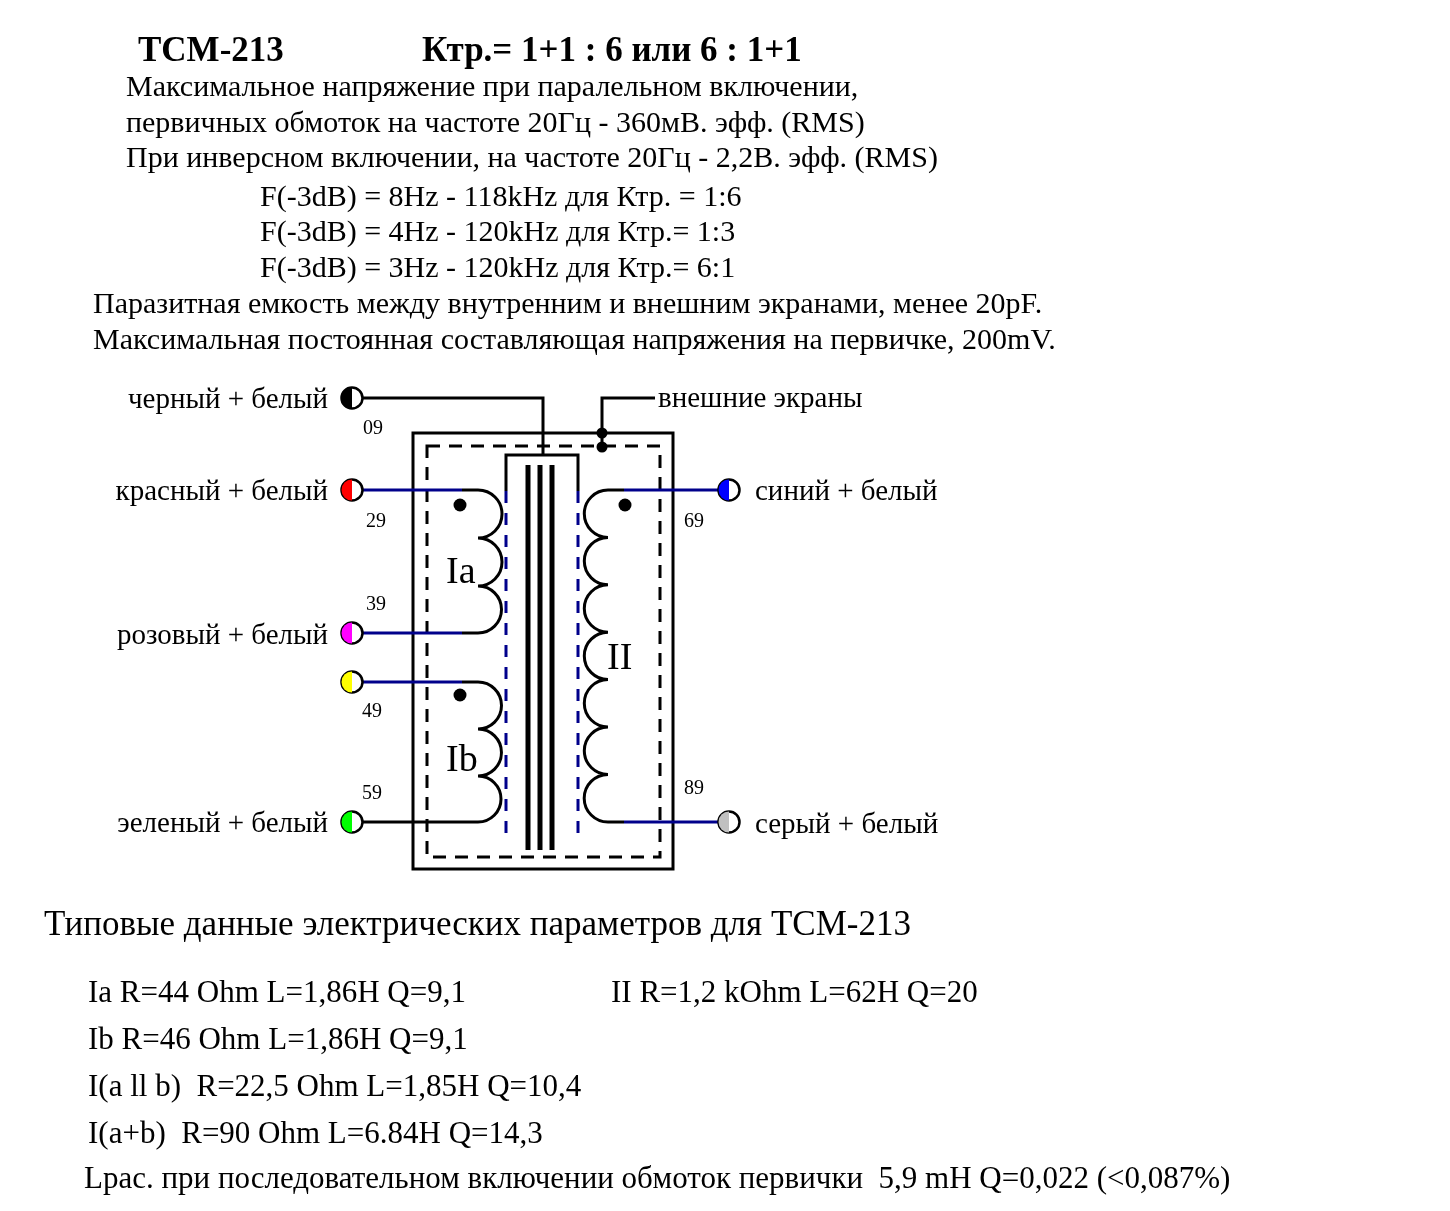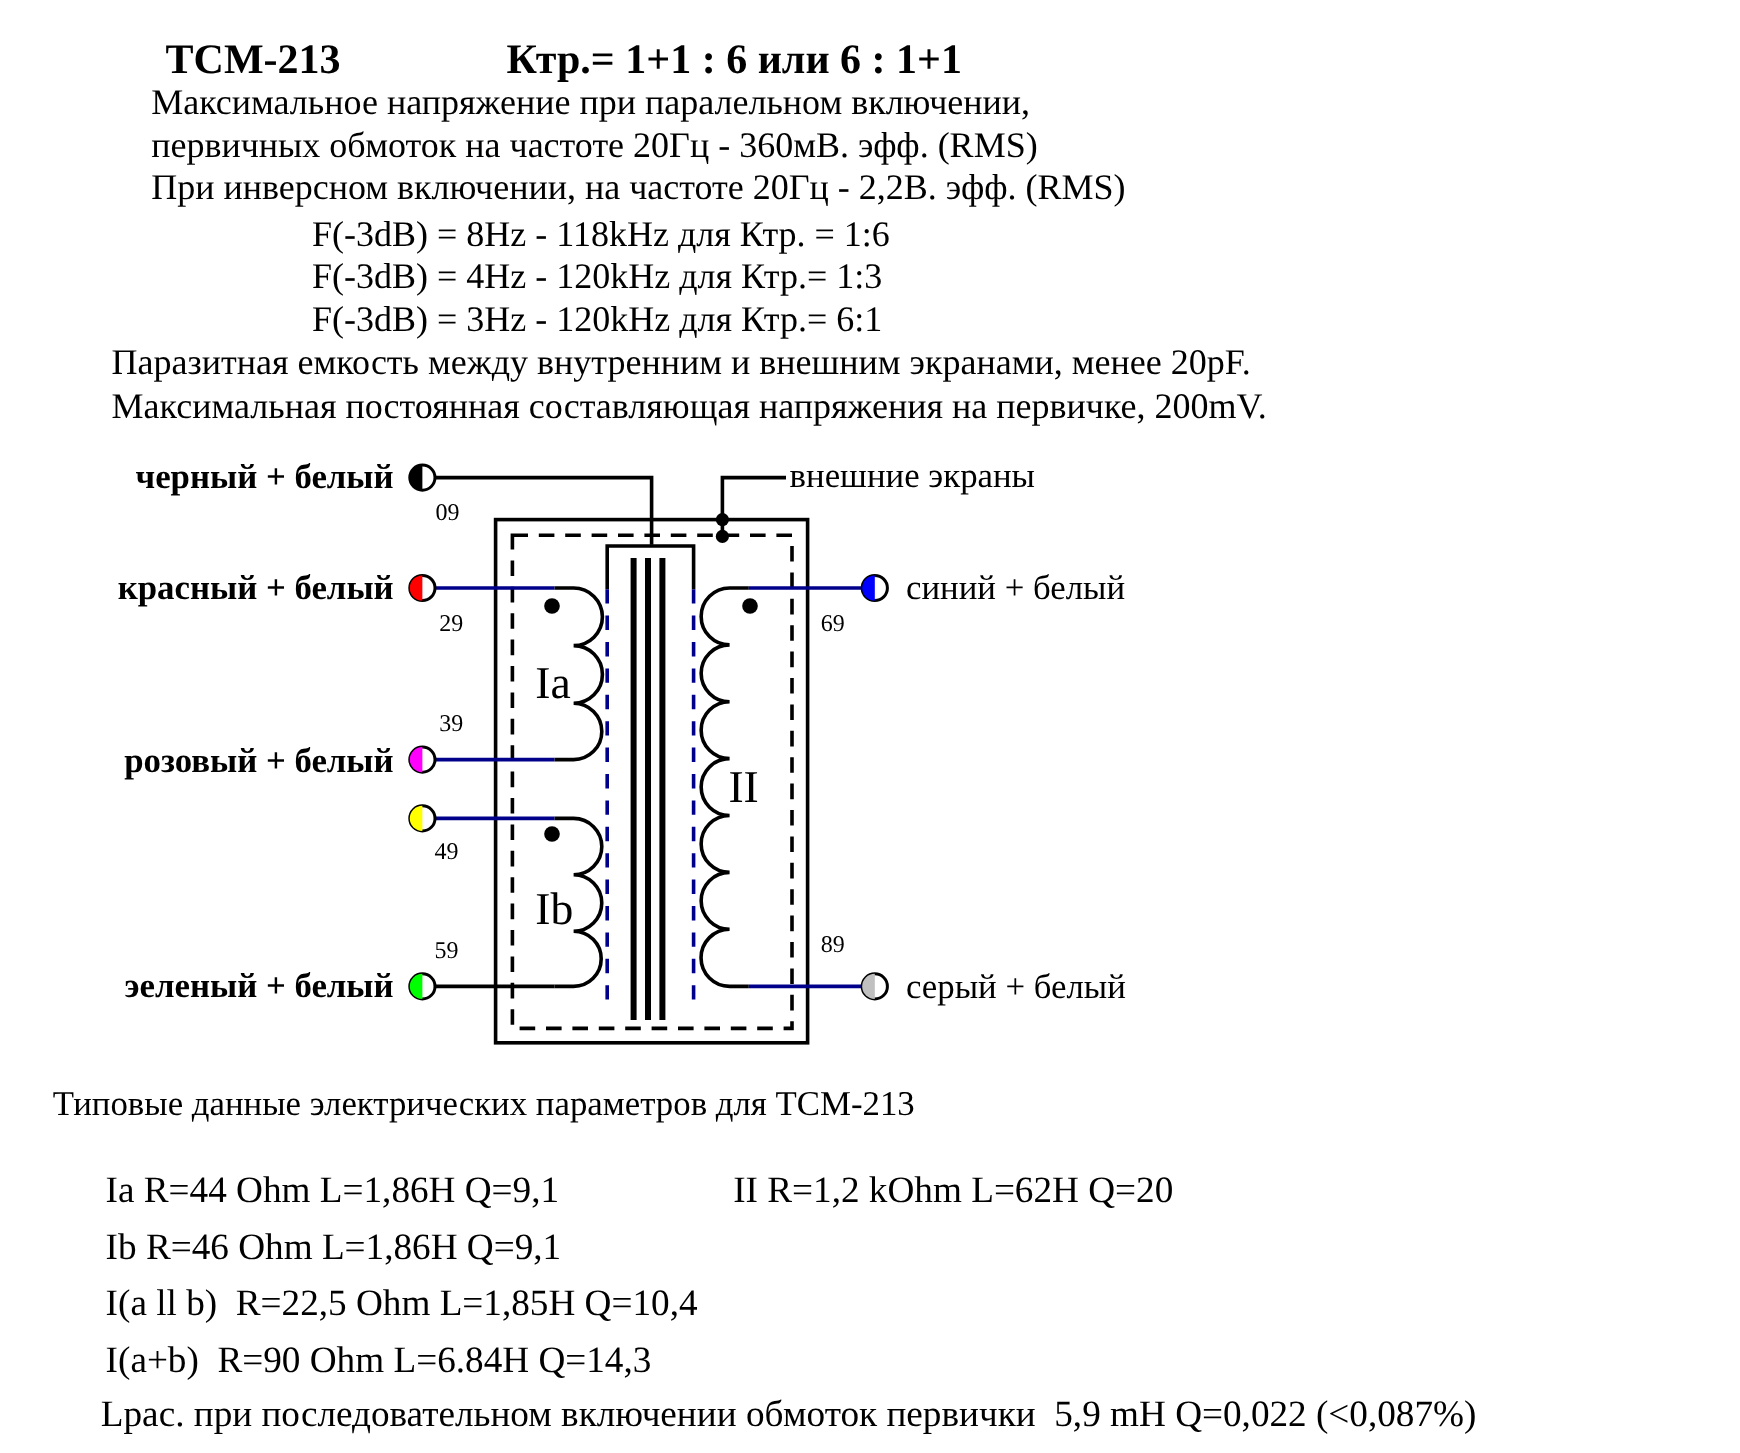--- a/index.html
+++ b/index.html
@@ -7,23 +7,23 @@
     position:relative; width:1450px; height:1211px; background:#ffffff;
     font-family:"Liberation Serif", serif; color:#000; overflow:hidden;
   }
   .t { position:absolute; white-space:pre; line-height:1.15; }
   .b { font-weight:bold; }
   .title { font-size:35px; }
   .spec  { font-size:30px; }
   .lbl   { font-size:29px; }
   .num   { font-size:20px; }
   .wlabel{ font-size:38px; }
-  .tabletitle { font-size:29px; }
+  .tabletitle { font-size:35px; }
   .param { font-size:31px;margin-left:48px; }
-  .left-lbl { width:250px; text-align:right;font-weight:bold; }
+  .left-lbl { width:250px; text-align:right; }
   svg.schematic { position:absolute; left:0; top:0; pointer-events:none; }
 </style>
 </head>
 <body>
 
 <div class="page">
 
   <div class="t title b" style="left:138px;top:30px">ТСМ-213</div>
   <div class="t title b" style="left:422px;top:30px">Ктр.= 1+1 : 6 или 6 : 1+1</div>
 

